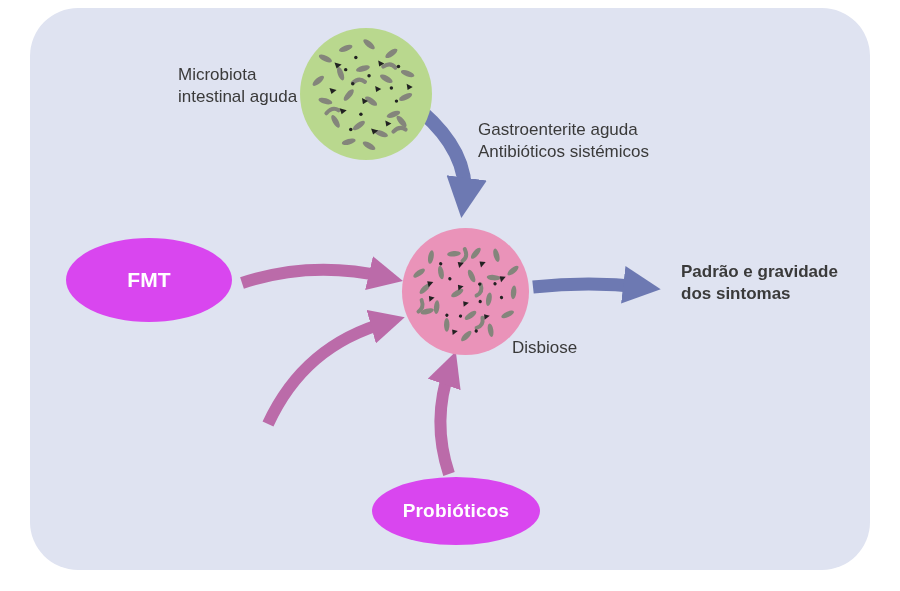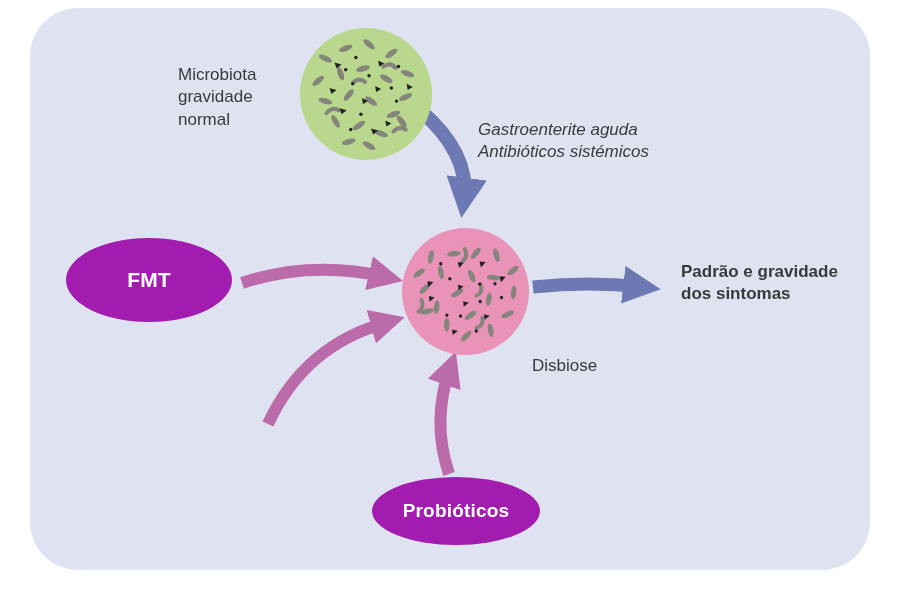--- a/index.html
+++ b/index.html
@@ -5,30 +5,30 @@
   html,body{margin:0;padding:0;background:#ffffff;}
   body{font-family:"Liberation Sans", sans-serif;color:#3a3a3a;}
   .stage{position:relative;width:900px;height:591px;background:#ffffff;overflow:hidden;}
   .card{position:absolute;left:30px;top:8px;width:840px;height:562px;
         background:#dfe3f1;border-radius:48px;}
   .arrows{position:absolute;left:0;top:0;width:900px;height:591px;pointer-events:none;}
   .circle{position:absolute;border-radius:50%;overflow:hidden;}
   .circle svg{width:100%;height:100%;display:block;}
   .circle-green{left:300px;top:28px;width:132px;height:132px;background:#b9d88e;}
   .circle-pink{left:402px;top:228px;width:127px;height:127px;background:#ea93b9;}
-  .pill{position:absolute;background:#a21caf;border-radius:50%;
+  .pill{position:absolute;background:#d946ef;border-radius:50%;
         display:flex;align-items:center;justify-content:center;
         color:#ffffff;font-weight:bold;letter-spacing:.2px;}
   .pill-fmt{left:66px;top:238px;width:166px;height:84px;font-size:21px;}
   .pill-antibiotics{left:118px;top:420px;width:174px;height:73px;font-size:19px;}
   .pill-probiotics{left:372px;top:477px;width:168px;height:68px;font-size:19px;}
   .label{position:absolute;font-size:17px;line-height:1.32;white-space:pre-line;}
   .label-normal{left:178px;top:64px;width:120px;}
-  .label-cause{left:478px;top:119px;font-style:italic;}
-  .label-disbiose{left:532px;top:337px;margin-top:18px;}
+  .label-cause{left:478px;top:119px;}
+  .label-disbiose{left:512px;top:337px;}
   .label-outcome{left:681px;top:261px;font-weight:bold;}
 </style>
 </head>
 <body>
 
 <svg width="0" height="0" style="position:absolute" aria-hidden="true">
   <defs>
     <g id="bacteria-pattern">
       <g fill="#84857b">
         <ellipse cx="25" cy="30" rx="7" ry="2.8" transform="rotate(25 25 30)"></ellipse>
@@ -114,20 +114,20 @@
     </svg>
   </div>
 
   <div class="pill pill-fmt">
     <span>FMT</span>
   </div>
   <div class="pill pill-probiotics">
     <span>Probióticos</span>
   </div>
 
-  <div class="label label-normal">Microbiota gravidade normal</div>
+  <div class="label label-normal">Microbiota intestinal aguda</div>
   <div class="label label-cause">Gastroenterite aguda
 Antibióticos sistémicos</div>
   <div class="label label-disbiose">Disbiose</div>
   <div class="label label-outcome">Padrão e gravidade
 dos sintomas</div>
 
 </div>
 
 </body></html>

